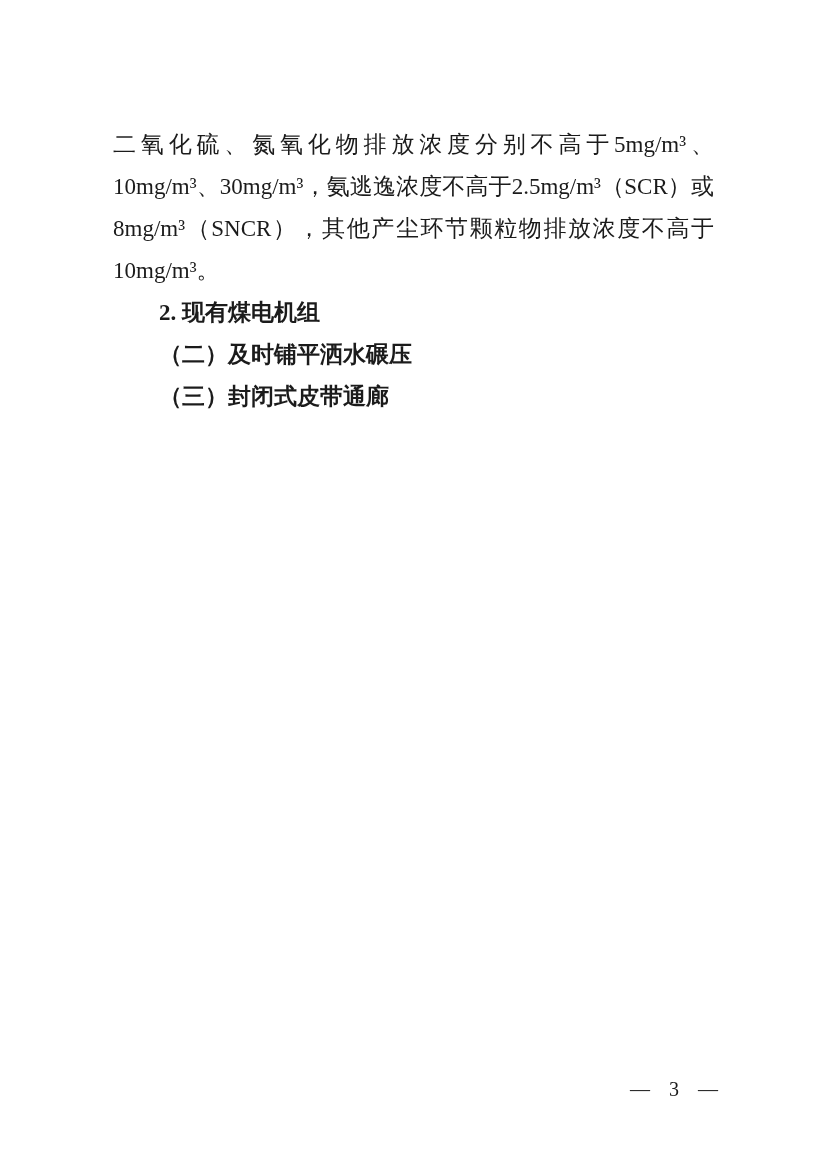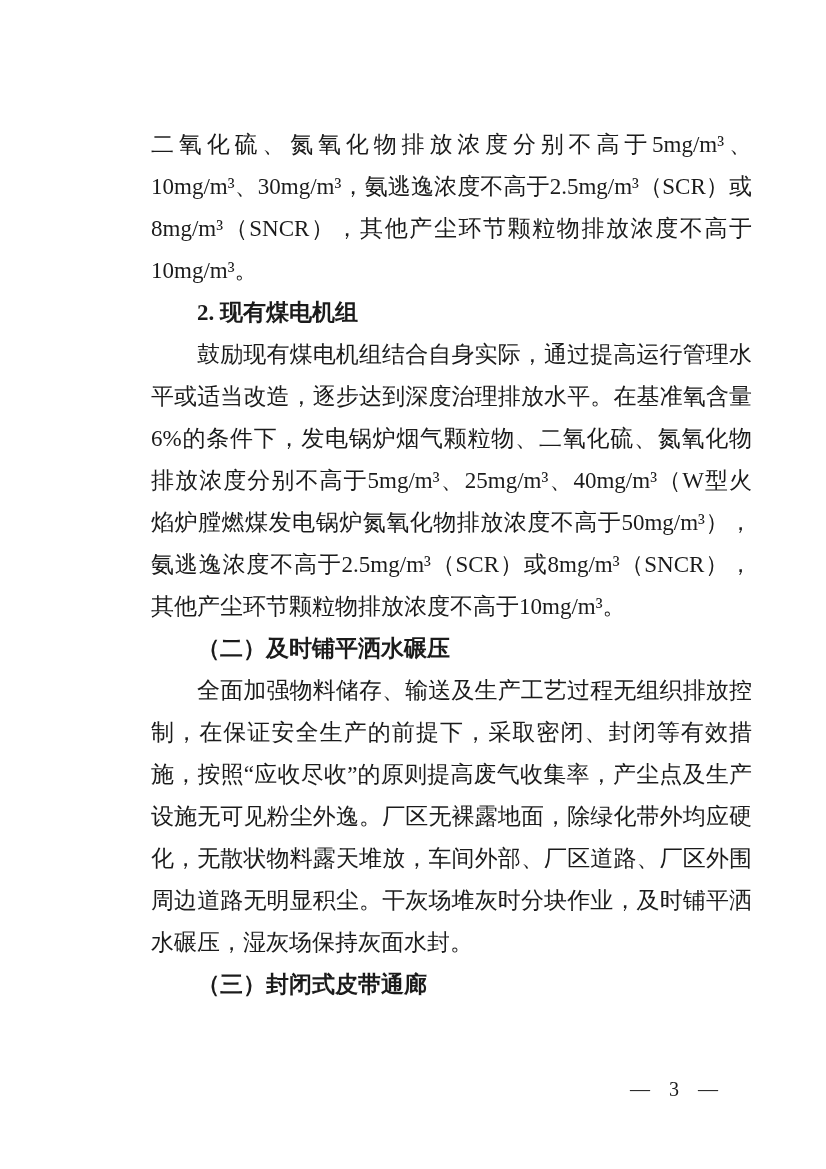--- a/index.html
+++ b/index.html
@@ -17,21 +17,20 @@
     color: #1b1b1b;
   }
   .content {
     position: absolute;
     left: 113px;
     top: 124px;
     width: 601px;
     font-size: 23px;
     line-height: 42px;
     text-align: justify;
-    margin-left: 38px;
   }
   .content p {
     margin: 0;
     padding: 0;
   }
   .body-par {
     text-indent: 2em;
     font-weight: normal;
   }
   .body-par.no-indent {
@@ -51,19 +50,17 @@
     color: #1b1b1b;
   }
 </style>
 </head>
 <body>
 
 <div class="page">
   <div class="content">
     <p class="body-par no-indent">二氧化硫、氮氧化物排放浓度分别不高于5mg/m³、10mg/m³、30mg/m³，氨逃逸浓度不高于2.5mg/m³（SCR）或8mg/m³（SNCR），其他产尘环节颗粒物排放浓度不高于10mg/m³。</p>
     <p class="heading">2. 现有煤电机组</p>
-    <p class="body-par">鼓励现有煤电机组结合自身实际，通过提高运行管理水平或适当改造，逐步达到深度治理排放水平。在基准氧含量6%的条件下，发电锅炉烟气颗粒物、二氧化硫、氮氧化物排放浓度分别不高于5mg/m³、25mg/m³、40mg/m³（W型火焰炉膛燃煤发电锅炉氮氧化物排放浓度不高于50mg/m³），氨逃逸浓度不高于2.5mg/m³（SCR）或8mg/m³（SNCR），其他产尘环节颗粒物排放浓度不高于10mg/m³。</p>
     <p class="heading">（二）及时铺平洒水碾压</p>
-    <p class="body-par">全面加强物料储存、输送及生产工艺过程无组织排放控制，在保证安全生产的前提下，采取密闭、封闭等有效措施，按照“应收尽收”的原则提高废气收集率，产尘点及生产设施无可见粉尘外逸。厂区无裸露地面，除绿化带外均应硬化，无散状物料露天堆放，车间外部、厂区道路、厂区外围周边道路无明显积尘。干灰场堆灰时分块作业，及时铺平洒水碾压，湿灰场保持灰面水封。</p>
     <p class="heading">（三）封闭式皮带通廊</p>
   </div>
   <div class="footer">— 3 —</div>
 </div>
 
 </body></html>

